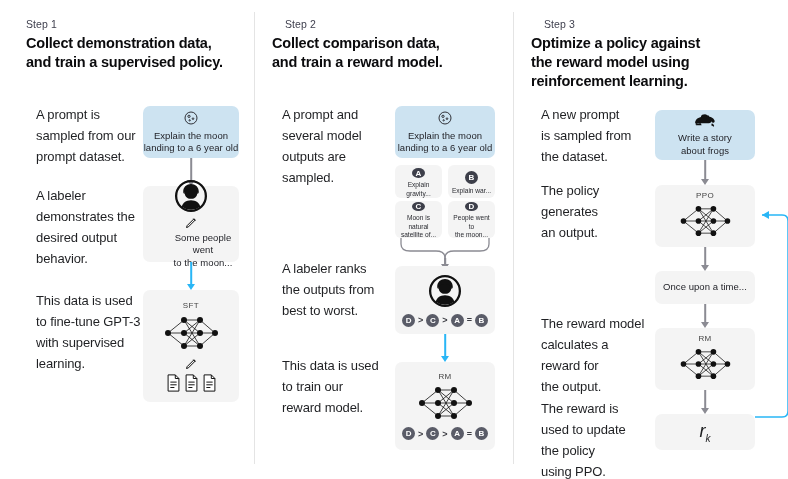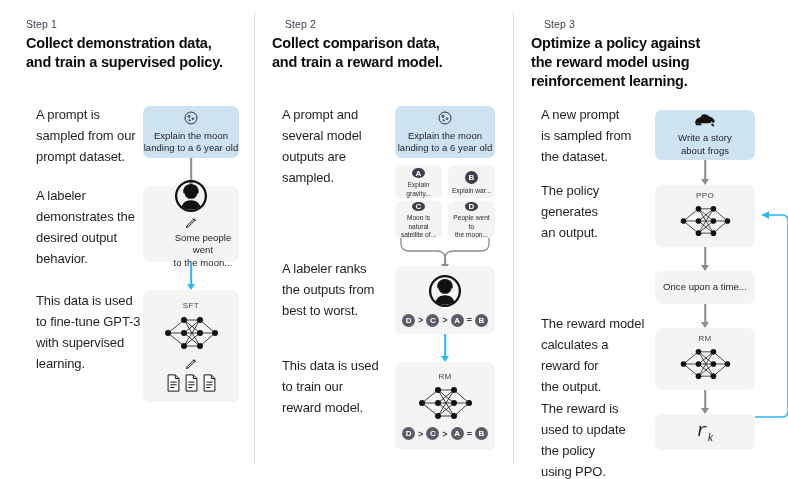--- a/index.html
+++ b/index.html
@@ -99,21 +99,21 @@
     display: flex; align-items: center; justify-content: center;
     gap: 3px; margin-top: 6px;
   }
   .rankrow .rb {
     width: 13px; height: 13px; border-radius: 50%;
     background: #5a5c68; color: #fff; font-size: 8px; font-weight: bold;
     display: flex; align-items: center; justify-content: center;
   }
   .rankrow .op { font-size: 9px; color: #3a3b42; font-weight: bold; }
 
-  .rk { font-size: 18px; font-style: italic; font-family: Liberation Mono, monospace; }
+  .rk { font-size: 18px; font-style: italic; font-family: Liberation Sans, sans-serif; }
   .rk sub { font-size: 10px; }
 
   svg { display: block; }
 </style>
 </head>
 <body>
 
 <div class="board">
 
   <div class="divider d1"></div>

